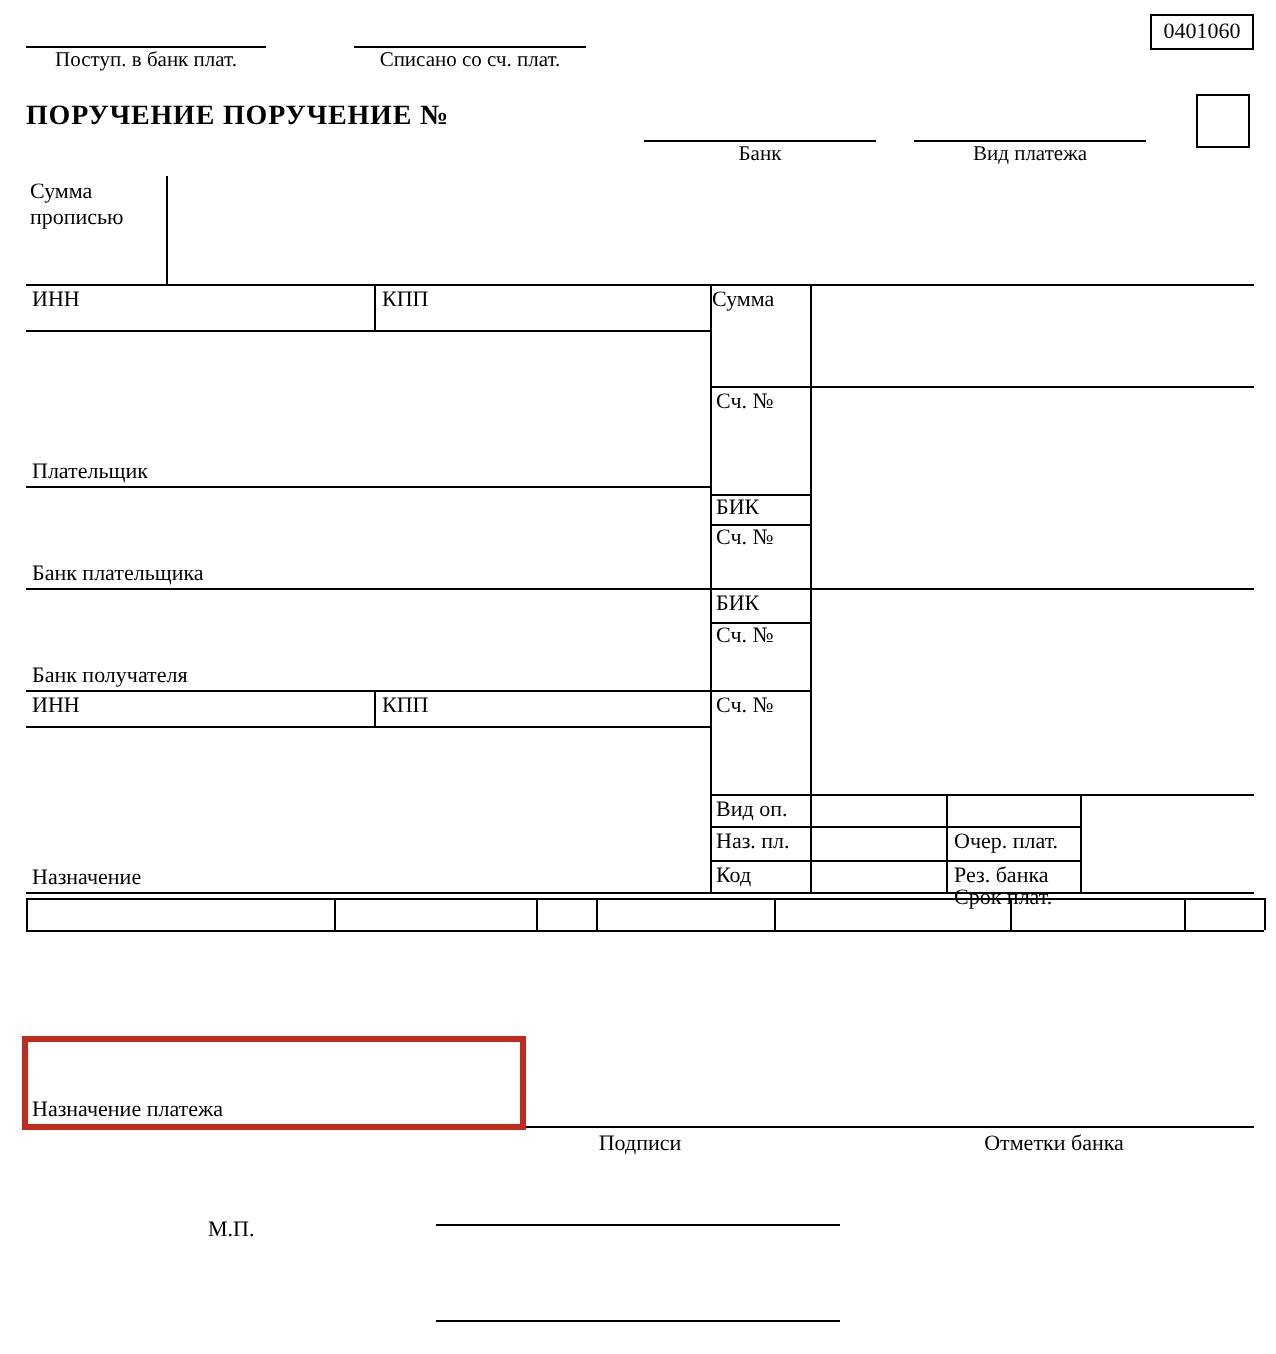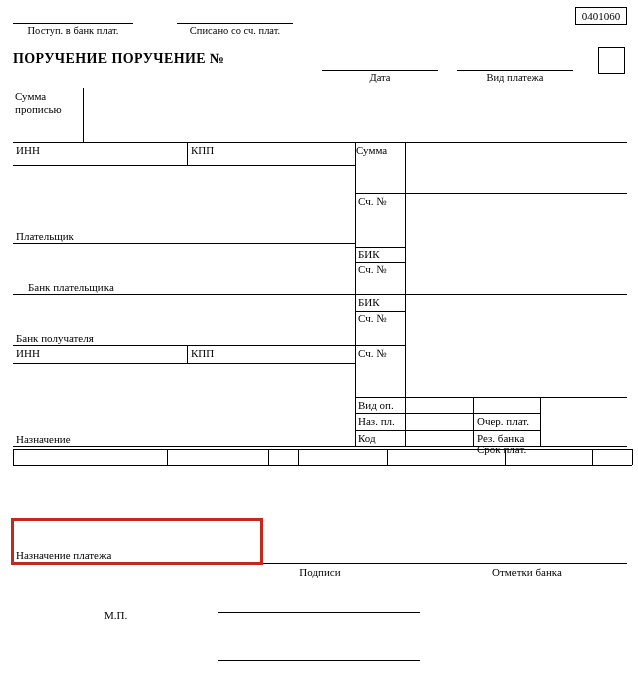--- a/index.html
+++ b/index.html
@@ -26,21 +26,21 @@
   <div class="hl" style="left:13px;top:23px;width:120px;"></div>
   <div class="lbl-sm ctr" style="left:13px;top:25px;width:120px;">Поступ. в банк плат.</div>
   <div class="hl" style="left:177px;top:23px;width:116px;"></div>
   <div class="lbl-sm ctr" style="left:177px;top:25px;width:116px;">Списано со сч. плат.</div>
   <div class="codebox">0401060</div>
 
   <div class="title">ПОРУЧЕНИЕ ПОРУЧЕНИЕ №</div>
   <div class="field" style="left:235px;top:48px;width:80px;height:18px;"></div>
 
   <div class="hl" style="left:322px;top:70px;width:116px;"></div>
-  <div class="lbl-sm ctr" style="left:322px;top:72px;width:116px;">Дата</div>
+  <div class="lbl-sm ctr" style="left:322px;top:72px;width:116px;">Банк</div>
   <div class="field" style="left:322px;top:55px;width:116px;height:14px;"></div>
 
   <div class="hl" style="left:457px;top:70px;width:116px;"></div>
   <div class="lbl-sm ctr" style="left:457px;top:72px;width:116px;">Вид платежа</div>
   <div class="field" style="left:457px;top:55px;width:116px;height:14px;"></div>
 
   <div class="smallbox"></div>
 
   <div class="lbl wrap" style="left:15px;top:90px;width:62px;white-space:normal;">Сумма прописью</div>
   <div class="vl" style="left:83px;top:88px;height:54px;"></div>
@@ -68,21 +68,21 @@
   <div class="vl" style="left:473px;top:397px;height:49px;"></div>
   <div class="vl" style="left:540px;top:397px;height:49px;"></div>
 
   <div class="lbl" style="left:16px;top:144px;">ИНН</div>
   <div class="lbl" style="left:191px;top:144px;">КПП</div>
   <div class="lbl" style="left:356px;top:144px;">Сумма</div>
   <div class="lbl" style="left:358px;top:195px;">Сч. №</div>
   <div class="lbl" style="left:16px;top:230px;">Плательщик</div>
   <div class="lbl" style="left:358px;top:248px;">БИК</div>
   <div class="lbl" style="left:358px;top:263px;">Сч. №</div>
-  <div class="lbl" style="left:28px;top:281px;">Банк плательщика</div>
+  <div class="lbl" style="left:16px;top:281px;">Банк плательщика</div>
   <div class="lbl" style="left:358px;top:296px;">БИК</div>
   <div class="lbl" style="left:358px;top:312px;">Сч. №</div>
   <div class="lbl" style="left:16px;top:332px;">Банк получателя</div>
   <div class="lbl" style="left:16px;top:347px;">ИНН</div>
   <div class="lbl" style="left:191px;top:347px;">КПП</div>
   <div class="lbl" style="left:358px;top:347px;">Сч. №</div>
   <div class="lbl" style="left:358px;top:399px;">Вид оп.</div>
   <div class="lbl" style="left:477px;top:399px;margin-top:44px;">Срок плат.</div>
   <div class="lbl" style="left:358px;top:415px;">Наз. пл.</div>
   <div class="lbl" style="left:477px;top:415px;text-align:center;">Очер. плат.</div>

